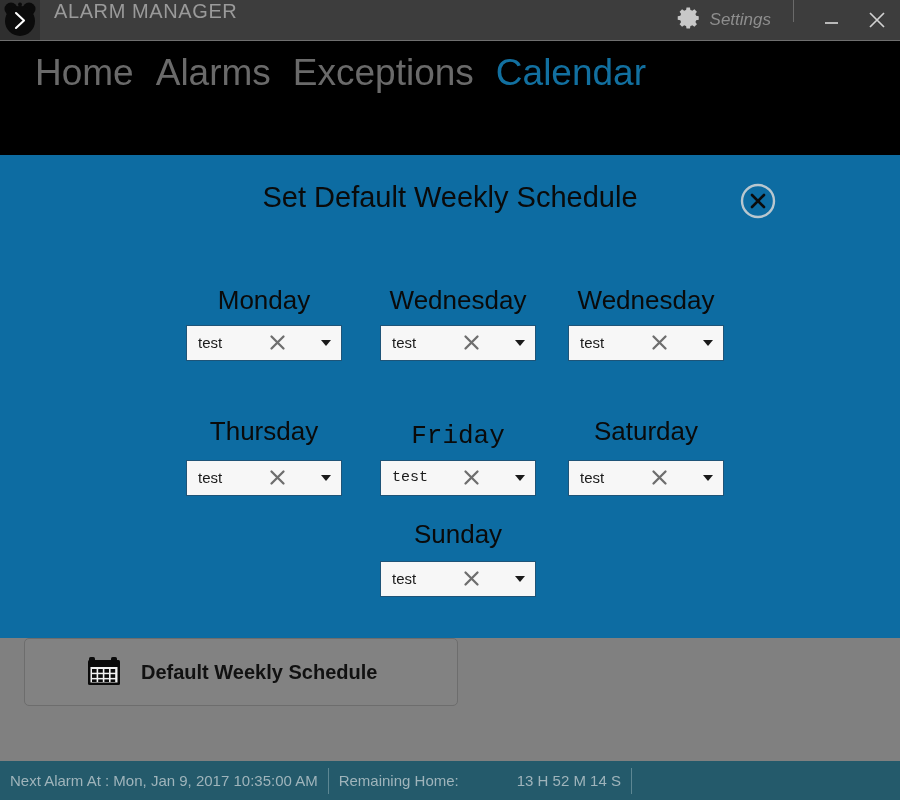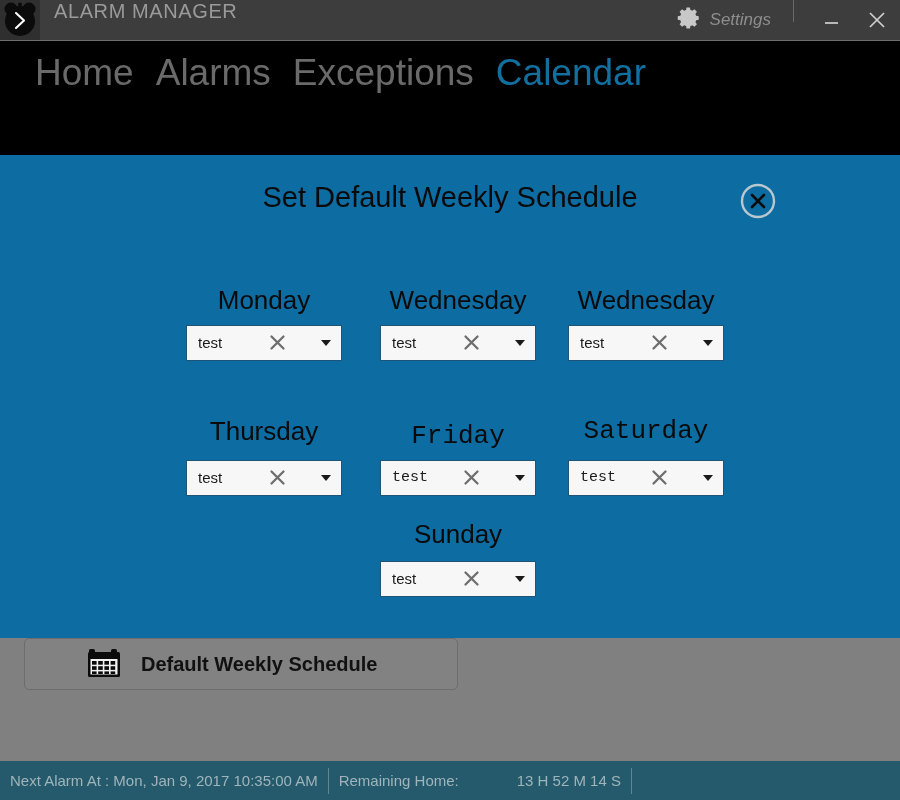--- a/index.html
+++ b/index.html
@@ -76,21 +76,21 @@
   .tab.active { color: #1270a0; }
 
   
   .bg-content {
     position: absolute; left: 0; top: 155px;
     width: 900px; height: 600px;
     background: #808080;
   }
   .dws-button {
     position: absolute; left: 24px; top: 638px;
-    width: 434px; height: 52px;
+    width: 434px; height: 68px;
     background: #828282;
     border: 1px solid #6d6d6d;
     border-radius: 5px;
     display: flex; align-items: center;
     padding-left: 60px; gap: 18px;
   }
   .dws-label {
     font-size: 20px; font-weight: bold; color: #111;
   }
 
@@ -323,21 +323,21 @@
         <svg width="17" height="17" viewBox="0 0 17 17">
             <path d="M2.5 2.5 L14.5 14.5 M14.5 2.5 L2.5 14.5" stroke="#6e6e6e" stroke-width="2.3" stroke-linecap="round"></path>
           </svg>
       </span>
       <span class="arrow">
           <span class="tri"></span>
         </span>
     </div>
   </div>
 
-  <div class="day-cell" style="left:568px; top:417px; width:156px;font-family:Liberation Mono, monospace;">
+  <div class="day-cell" style="left:568px; top:417px; width:156px;">
     <div class="day-label">Saturday</div>
     <div class="combo" style="margin-top:14px;">
       <span class="value">test</span>
       <span class="clear">
         <svg width="17" height="17" viewBox="0 0 17 17">
             <path d="M2.5 2.5 L14.5 14.5 M14.5 2.5 L2.5 14.5" stroke="#6e6e6e" stroke-width="2.3" stroke-linecap="round"></path>
           </svg>
       </span>
       <span class="arrow">
           <span class="tri"></span>

